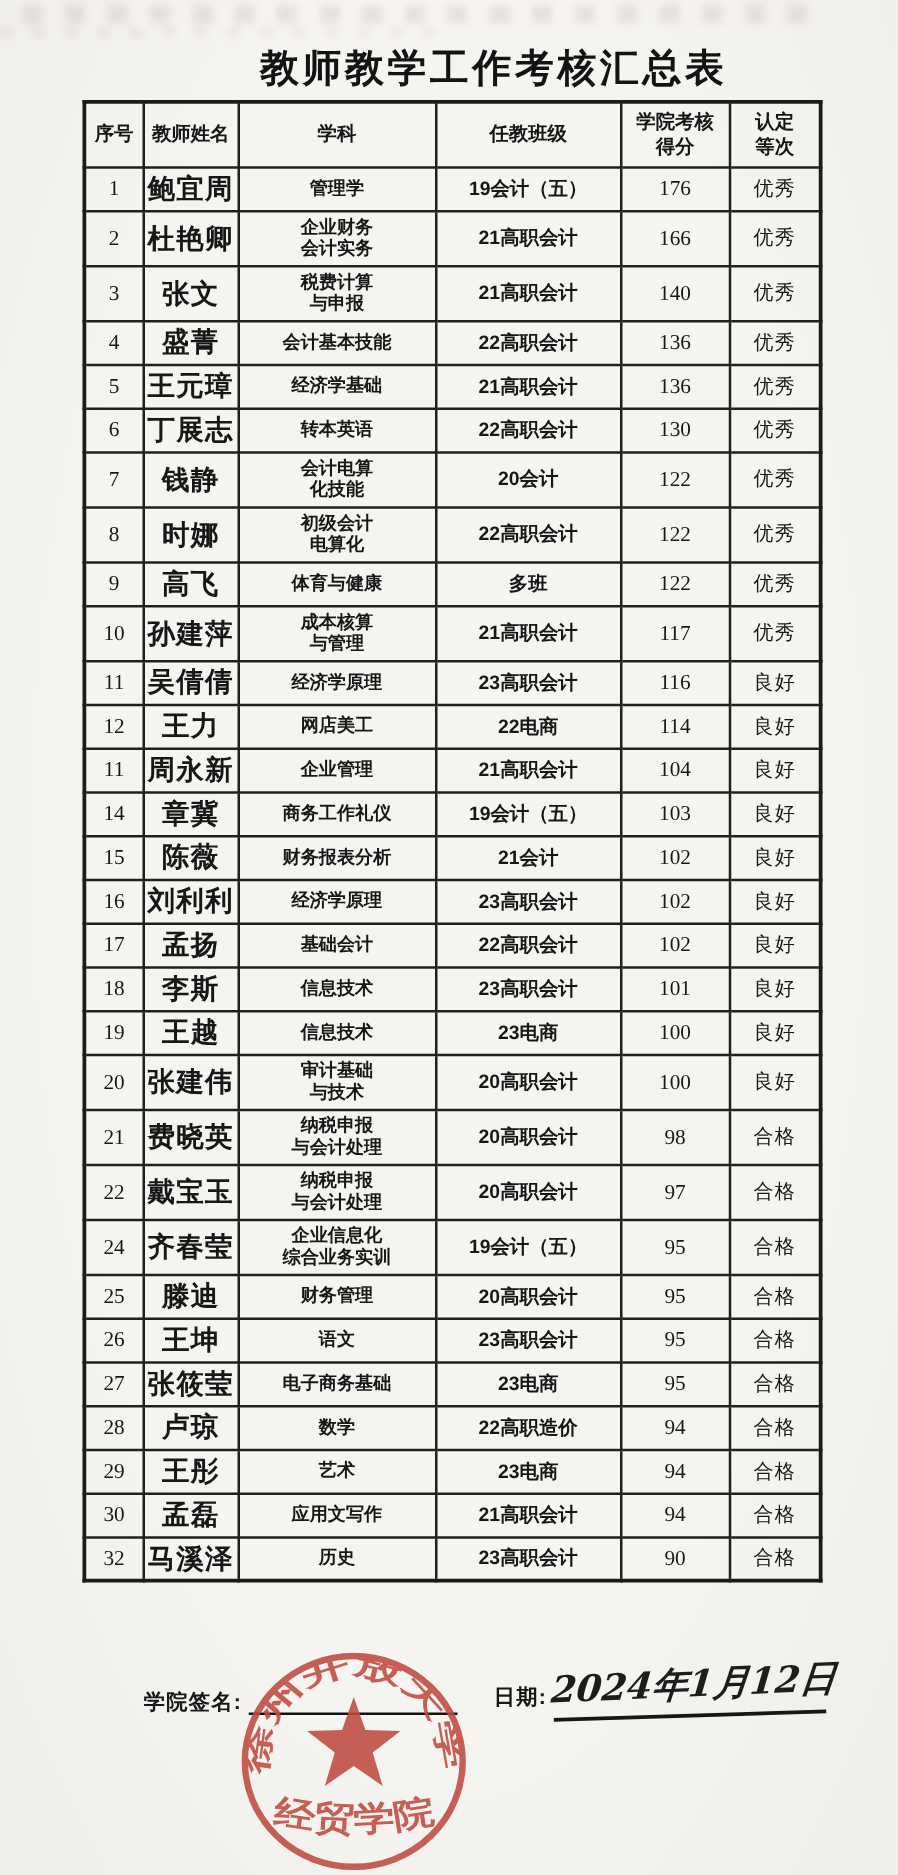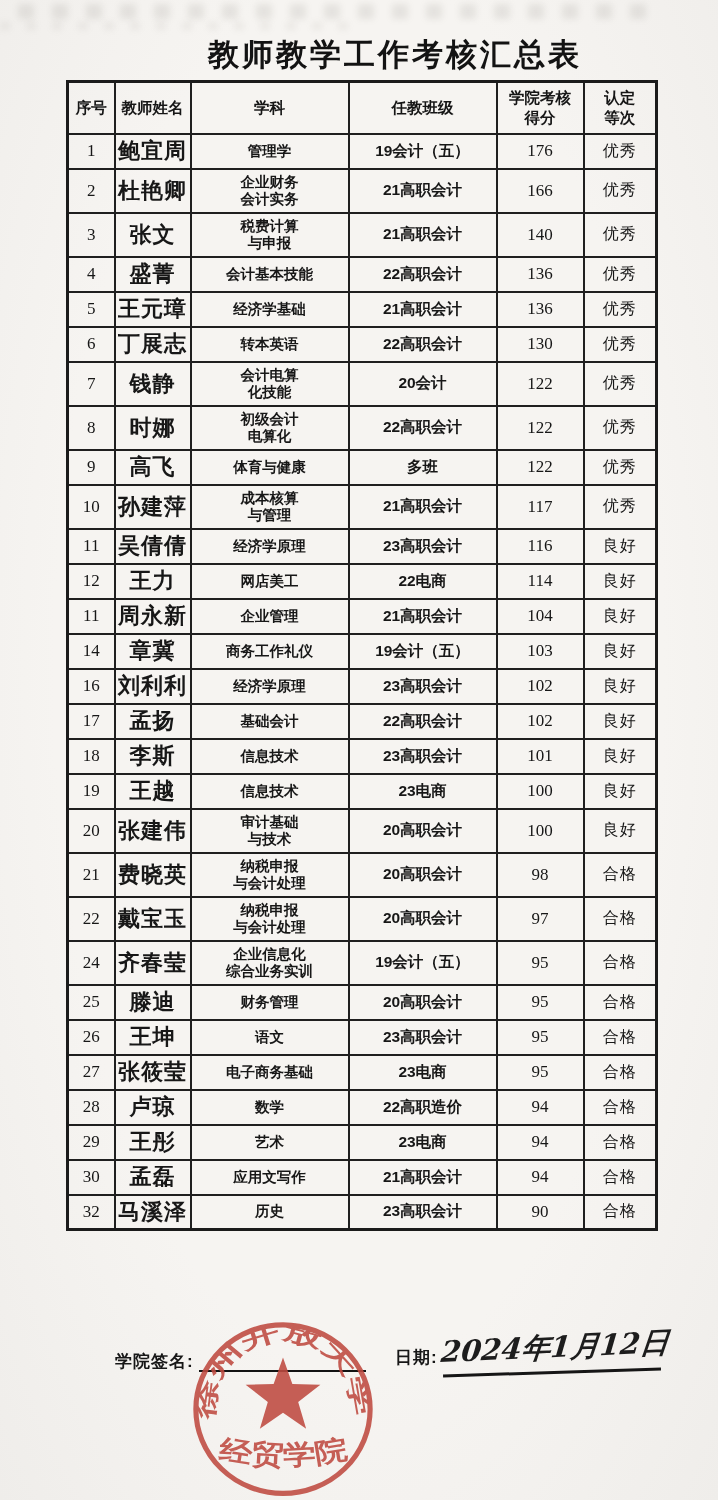--- a/index.html
+++ b/index.html
@@ -208,20 +208,28 @@
     </tr>
         <tr>
       <td>14</td>
       <td>章冀</td>
       <td>商务工作礼仪</td>
       <td>19会计（五）</td>
       <td>103</td>
       <td>良好</td>
     </tr>
         <tr>
+      <td>15</td>
+      <td>陈薇</td>
+      <td>财务报表分析</td>
+      <td>21会计</td>
+      <td>102</td>
+      <td>良好</td>
+    </tr>
+        <tr>
       <td>16</td>
       <td>刘利利</td>
       <td>经济学原理</td>
       <td>23高职会计</td>
       <td>102</td>
       <td>良好</td>
     </tr>
         <tr>
       <td>17</td>
       <td>孟扬</td>

